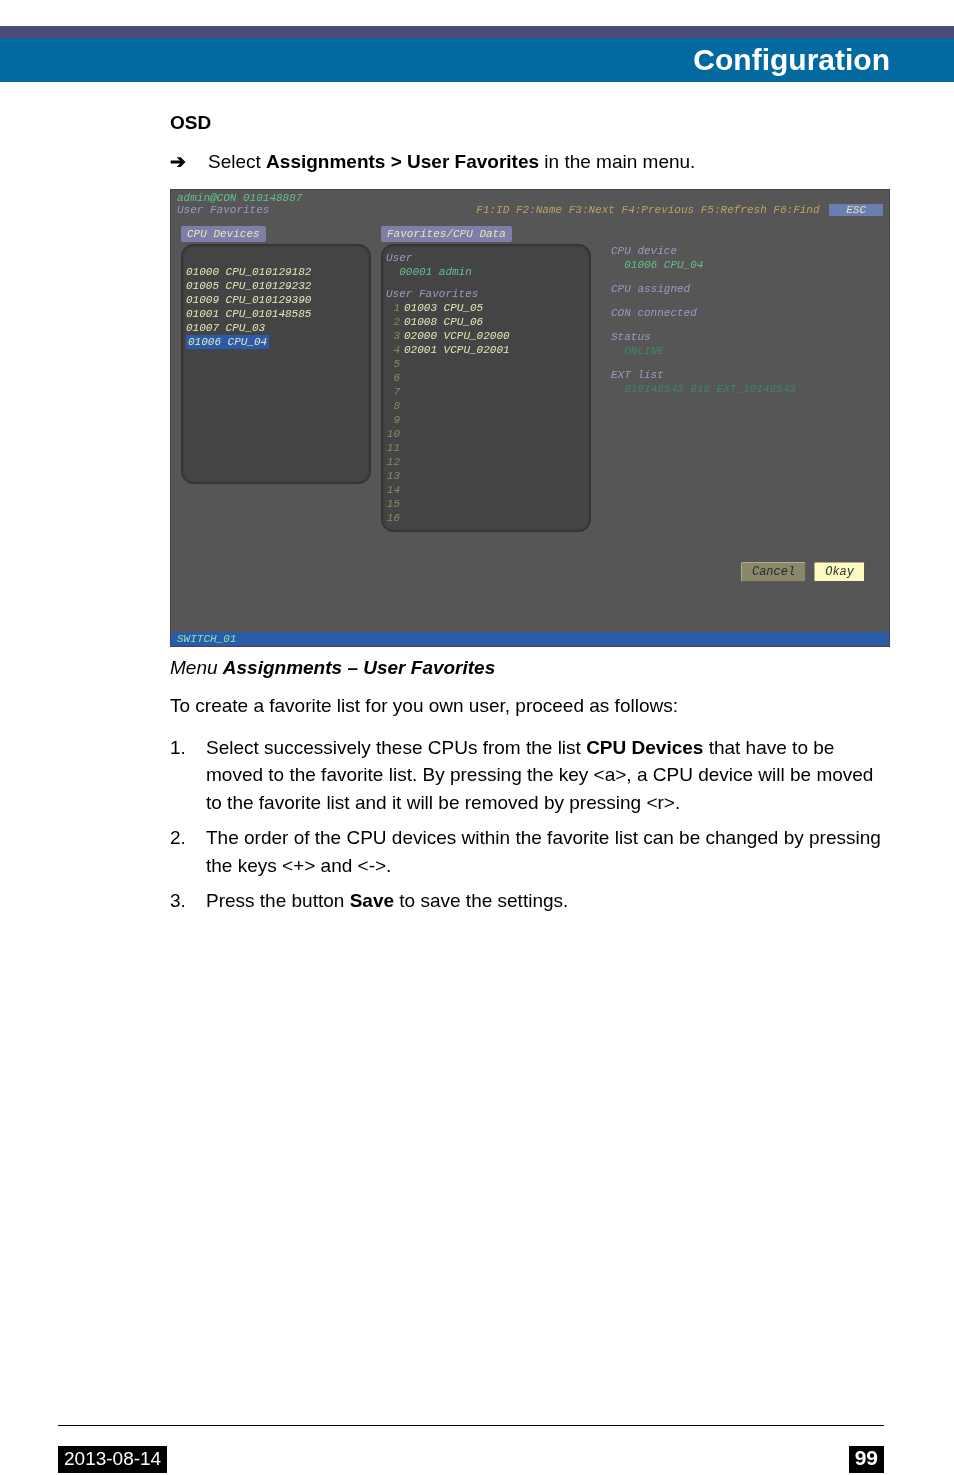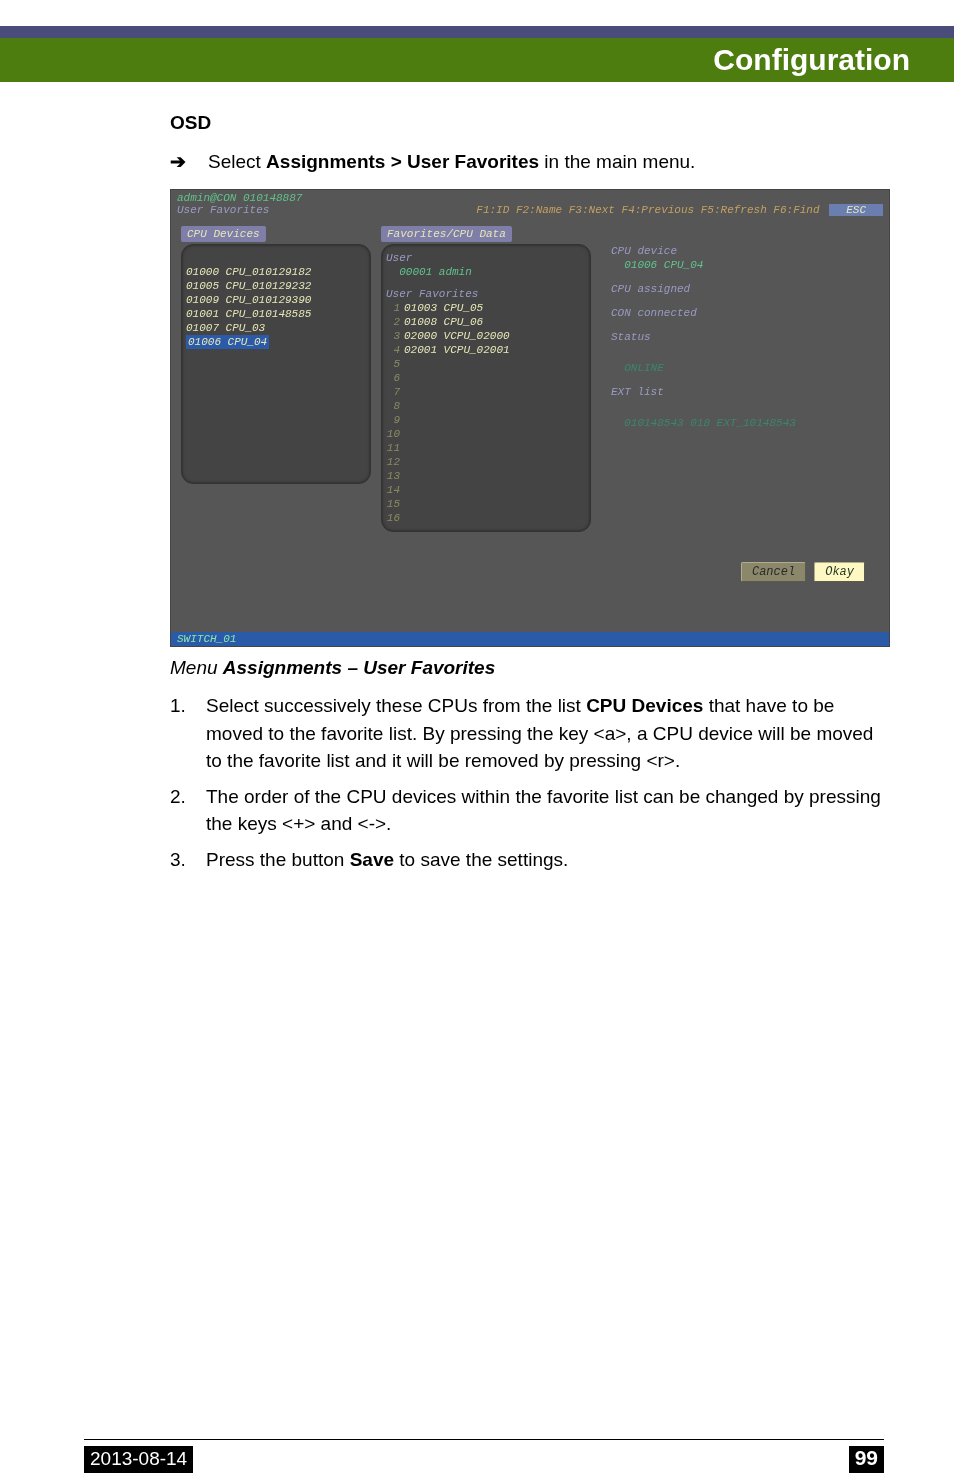--- a/index.html
+++ b/index.html
@@ -9,28 +9,28 @@
     width: 954px;
     margin: 0 auto;
     color: #000;
   }
   .page {
     padding: 0 0 40px 0;
     min-height: 1475px;
     position: relative;
   }
   .header-bar {
-    background: #4d7c0f;
+    background: #0369a1;
     height: 56px;
     margin-top: 26px;
     border-top: 12px solid #4a4c7a;
     display: flex;
     align-items: center;
     justify-content: flex-end;
-    padding-right: 44px;
+    padding-right: 64px;
   }
   .header-bar h1 {
     color: #fff;
     font-size: 30px;
     font-weight: bold;
   }
   .content {
     padding: 30px 70px 0 170px;
   }
   .subhead {
@@ -115,21 +115,21 @@
     line-height: 14px;
   }
   .sel {
     background: #2a5aa8;
     color: #e6e6b8;
     padding: 0 2px;
     display: inline-block;
   }
   .label-dim { color: #9a9ac4; }
   .val-green { color: #61c28c; }
-  .val-status { color: #3a876a; margin-top: 17px; }
+  .val-status { color: #3a876a; }
   .slot-num { color:#8a8a62; text-align:right; display:inline-block; width:14px; margin-right:4px;}
   .osd-btns {
     display: flex;
     justify-content: flex-end;
     padding: 22px 24px 50px 0;
     gap: 8px;
   }
   .osd-btn {
     background: #8a876a;
     color: #2a2a2a;
@@ -153,24 +153,24 @@
     margin-bottom: 13px;
   }
   .caption .boldit { font-weight: bold; font-style: italic; }
   .para { font-size: 19px; line-height: 1.45; margin-bottom: 14px; }
   ol.steps { list-style: none; padding-left: 0; }
   ol.steps li { display: flex; font-size: 19px; line-height: 1.45; margin-bottom: 8px; }
   ol.steps li .num { width: 36px; flex-shrink: 0; }
   .footer {
     position: absolute;
     bottom: 28px;
-    left: 84px;
+    left: 58px;
     right: 70px;
     border-top: 1px solid #000;
-    padding-top: 6px;
+    padding-top: 20px;
     display: flex;
     justify-content: space-between;
     font-size: 19px;
     color: #fff;
   }
   .footer .fl, .footer .fr {
     background: #000;
     padding: 2px 6px;
   }
   .footer .fr { font-weight: bold; font-size: 21px; padding: 0 6px 3px 6px;}
@@ -270,20 +270,21 @@
         </div>
 
         <div class="osd-footer-bar">SWITCH_01</div>
       </div>
     </div>
 
     <div class="caption">
       <span>Menu </span><span class="boldit">Assignments – User Favorites</span>
     </div>
 
+    <div class="para">To create a favorite list for you own user, proceed as follows:</div>
 
     <ol class="steps">
       <li>
         <span class="num">1.</span>
         <span>
           <span>Select successively these CPUs from the list </span><span class="bold">CPU Devices</span><span> that have to be moved to the favorite list. By pressing the key &lt;a&gt;, a CPU device will be moved to the favorite list and it will be removed by pressing &lt;r&gt;.</span>
         </span>
       </li>
       <li>
         <span class="num">2.</span>

